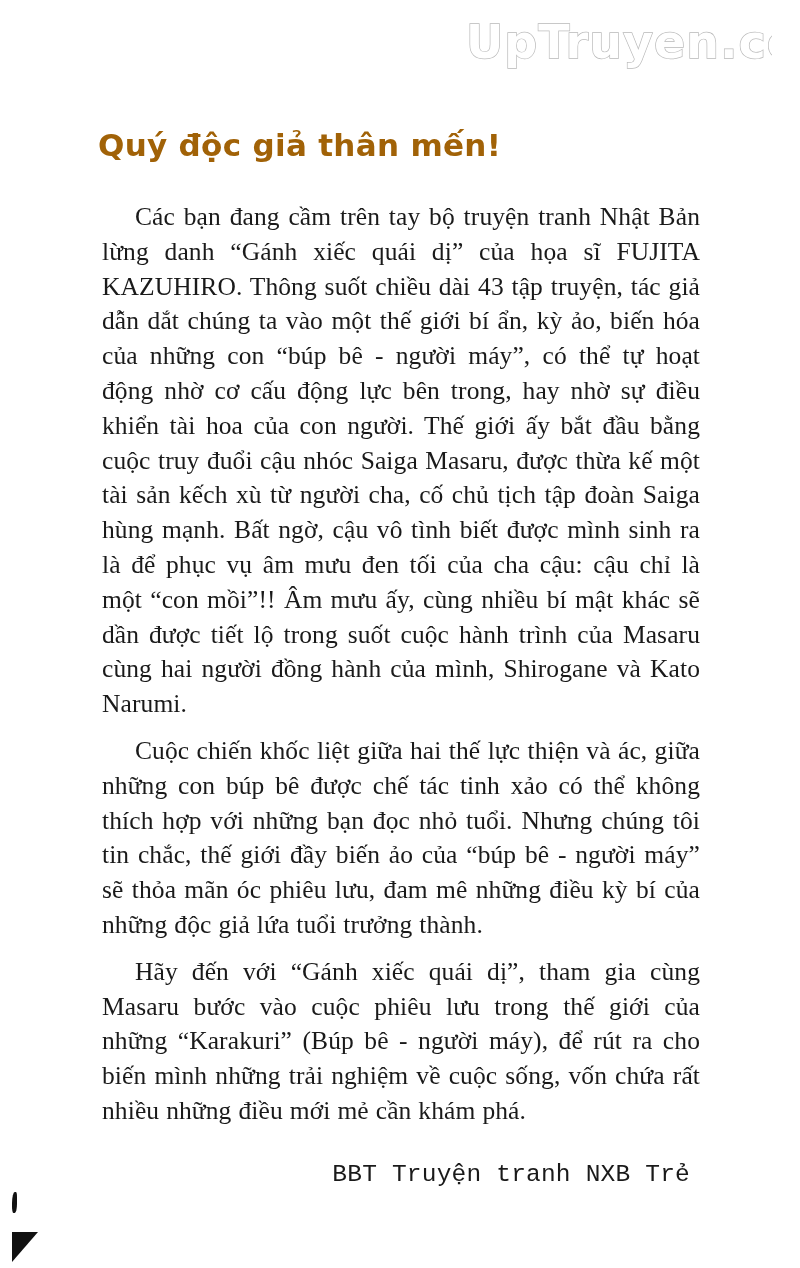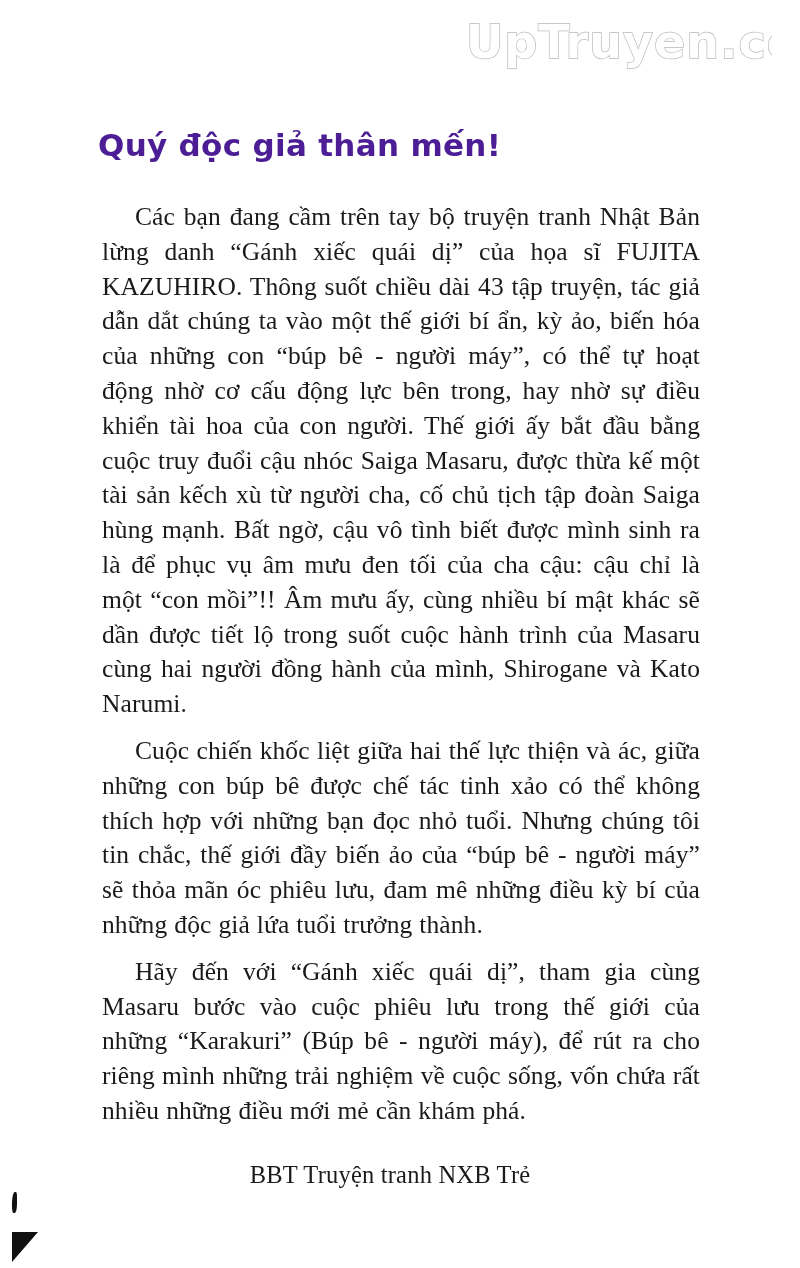--- a/index.html
+++ b/index.html
@@ -43,21 +43,21 @@
     left: 90px;
     top: 128px;
     width: 622px;
   }
 
   #page-title {
     font-family: "DejaVu Sans", sans-serif;
     font-size: 31px;
     font-weight: 700;
     letter-spacing: 0.3px;
-    color: #4c1d95;
+    color: #a16207;
     margin: 0 0 38px 8px;
     line-height: 1.1;
   }
 
   .para {
     font-size: 25.5px;
     line-height: 34.8px;
     text-align: justify;
     text-align-last: left;
     margin: 12px;
@@ -66,25 +66,26 @@
     color: #1a1a1a;
   }
   .para + .para { margin-top: 0; }
   .para .indent { display: inline-block; width: 33px; }
 
   
   #p3 { text-align: justify; text-align-last: left; }
 
   #signature {
     margin-top: 32px;
-    text-align: center;
+    text-align: right;
     padding-right: 22px;
     font-size: 24.5px;
     letter-spacing: 0.2px;
     color: #1a1a1a;
+    font-family: Liberation Mono, monospace;
   }
 
   
   #artifact-tick {
     position: absolute;
     left: 12px;
     top: 1192px;
     width: 5px;
     height: 21px;
     background: #111;
@@ -111,19 +112,19 @@
 </div>
 
 <div id="letter">
 
   <h1 id="page-title">Quý độc giả thân mến!</h1>
 
   <p class="para"><span class="indent"></span><span id="p1">Các bạn đang cầm trên tay bộ truyện tranh Nhật Bản lừng danh “Gánh xiếc quái dị” của họa sĩ FUJITA KAZUHIRO. Thông suốt chiều dài 43 tập truyện, tác giả dẫn dắt chúng ta vào một thế giới bí ẩn, kỳ ảo, biến hóa của những con “búp bê - người máy”, có thể tự hoạt động nhờ cơ cấu động lực bên trong, hay nhờ sự điều khiển tài hoa của con người. Thế giới ấy bắt đầu bằng cuộc truy đuổi cậu nhóc Saiga Masaru, được thừa kế một tài sản kếch xù từ người cha, cố chủ tịch tập đoàn Saiga hùng mạnh. Bất ngờ, cậu vô tình biết được mình sinh ra là để phục vụ âm mưu đen tối của cha cậu: cậu chỉ là một “con mồi”!! Âm mưu ấy, cùng nhiều bí mật khác sẽ dần được tiết lộ trong suốt cuộc hành trình của Masaru cùng hai người đồng hành của mình, Shirogane và Kato Narumi.</span></p>
 
   <p class="para"><span class="indent"></span><span id="p2">Cuộc chiến khốc liệt giữa hai thế lực thiện và ác, giữa những con búp bê được chế tác tinh xảo có thể không thích hợp với những bạn đọc nhỏ tuổi. Nhưng chúng tôi tin chắc, thế giới đầy biến ảo của “búp bê - người máy” sẽ thỏa mãn óc phiêu lưu, đam mê những điều kỳ bí của những độc giả lứa tuổi trưởng thành.</span></p>
 
-  <p class="para"><span class="indent"></span><span id="p3">Hãy đến với “Gánh xiếc quái dị”, tham gia cùng Masaru bước vào cuộc phiêu lưu trong thế giới của những “Karakuri” (Búp bê - người máy), để rút ra cho riêng mình những  trải nghiệm về cuộc sống, vốn chứa rất nhiều những điều mới mẻ cần khám phá.</span></p>
+  <p class="para"><span class="indent"></span><span id="p3">Hãy đến với “Gánh xiếc quái dị”, tham gia cùng Masaru bước vào cuộc phiêu lưu trong thế giới của những “Karakuri” (Búp bê - người máy), để rút ra cho biến mình những  trải nghiệm về cuộc sống, vốn chứa rất nhiều những điều mới mẻ cần khám phá.</span></p>
 
   <div id="signature">BBT Truyện tranh NXB Trẻ</div>
 </div>
 
 <div id="artifact-tick"></div>
 <div id="artifact-triangle"></div>
 
 </body></html>

